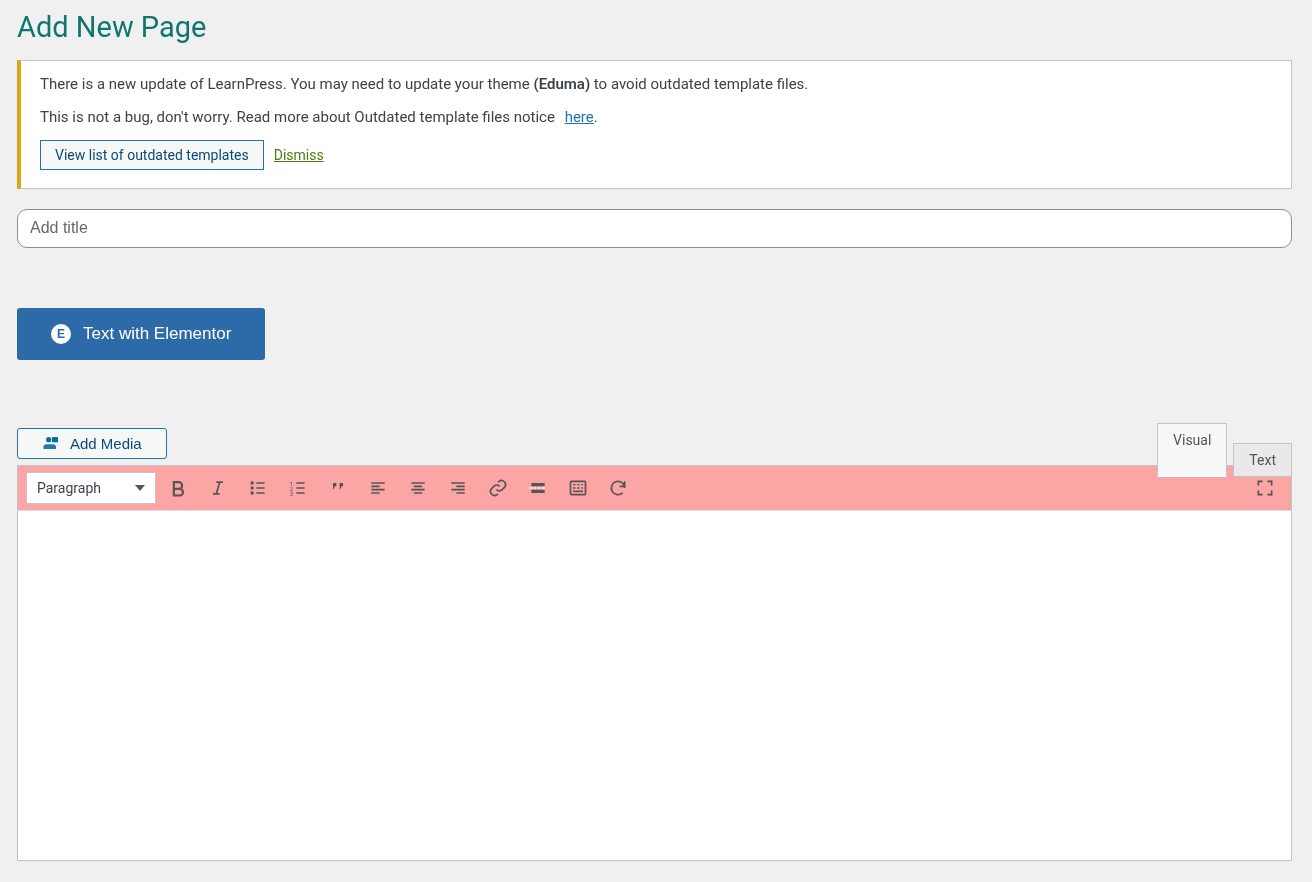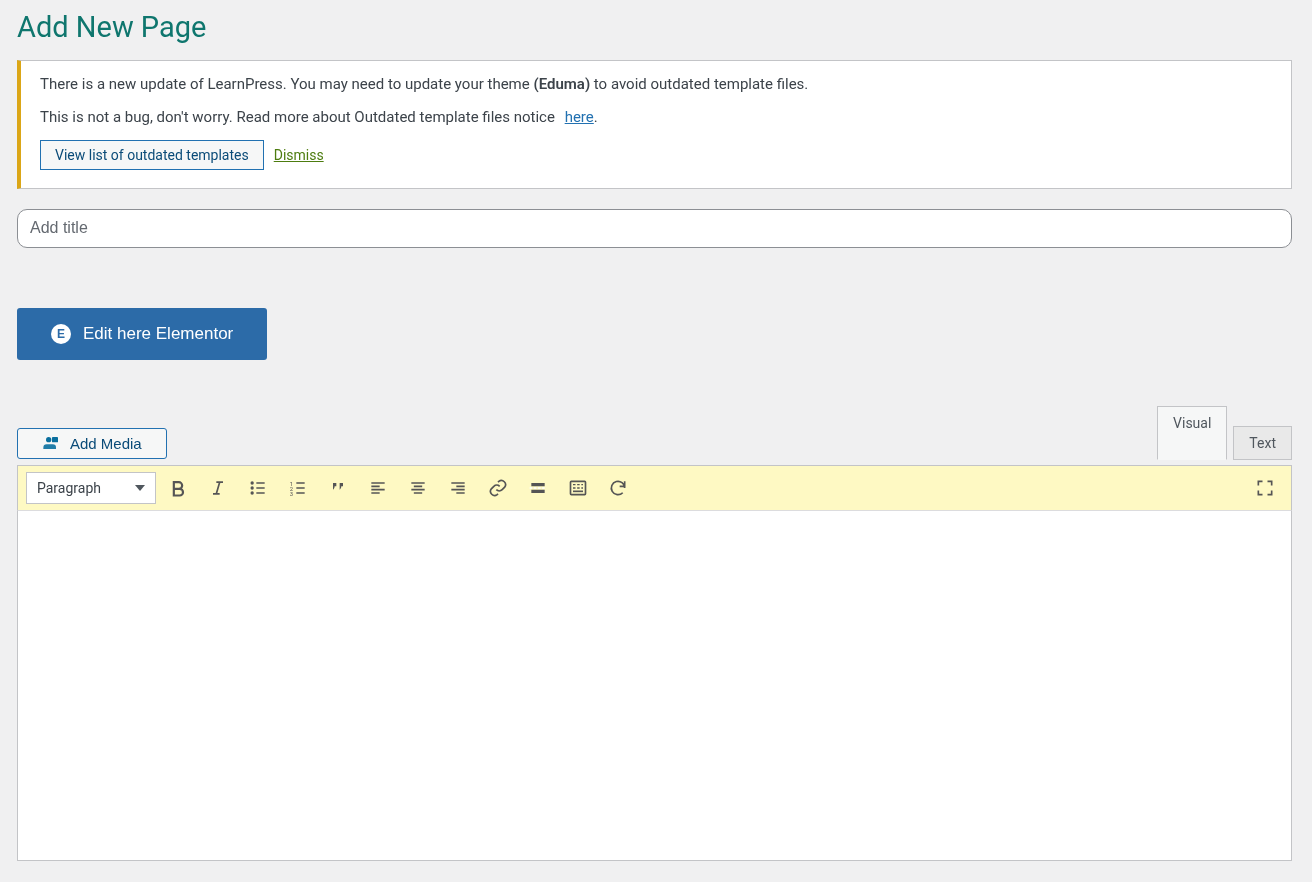--- a/index.html
+++ b/index.html
@@ -98,26 +98,26 @@
   .add-media-icon { width: 20px; height: 16px; position: relative; }
   .tabs { display: flex; }
   .tab {
     padding: 8px 15px;
     border: 1px solid #c3c4c7;
     background: #e9e9e9;
     color: #50575e;
     cursor: pointer;
     font-size: 14px;
     position: relative;
-    top: 1px;
+    top: 18px;
   }
   .tab.active { background: #f6f7f7; border-bottom-color: #f6f7f7; z-index:2;}
   .tab + .tab { margin-left: 6px; margin-top: 20px; }
   .toolbar {
-    background: #fef9c3;
+    background: #fca5a5;
     border: 1px solid #c3c4c7;
     border-bottom: 1px solid #dcdcde;
     padding: 6px 8px;
     display: flex;
     align-items: center;
     gap: 4px;
     margin-top: 6px;
   }
   .format-select {
     height: 32px;
@@ -179,21 +179,21 @@
     </div>
   </div>
 
   <div class="title-input-wrap">
     <input type="text" class="title-input" placeholder="Add title" style="">
   </div>
 
   <div class="elementor-btn-wrap">
     <button class="elementor-btn">
       <span class="elementor-icon">E</span>
-      <span>Edit here Elementor</span>
+      <span>Text with Elementor</span>
     </button>
   </div>
 
   <div class="media-row">
     <button class="add-media-btn">
       <span class="add-media-icon">
         <svg viewBox="0 0 24 24" width="20" height="16">
             <g fill="#0a6f9e">
               <circle cx="7" cy="7" r="4"></circle>
               <rect x="12" y="3" width="9" height="8" rx="1"></rect>

